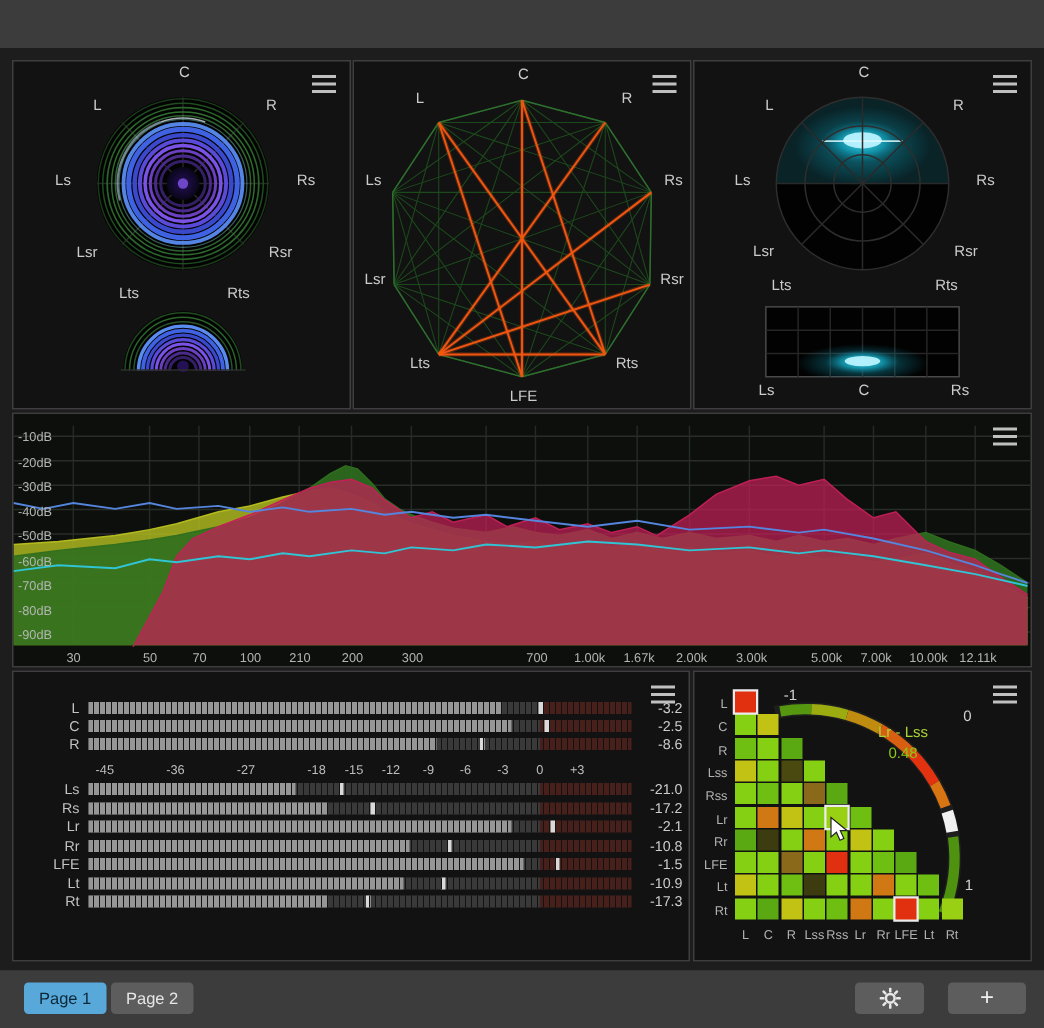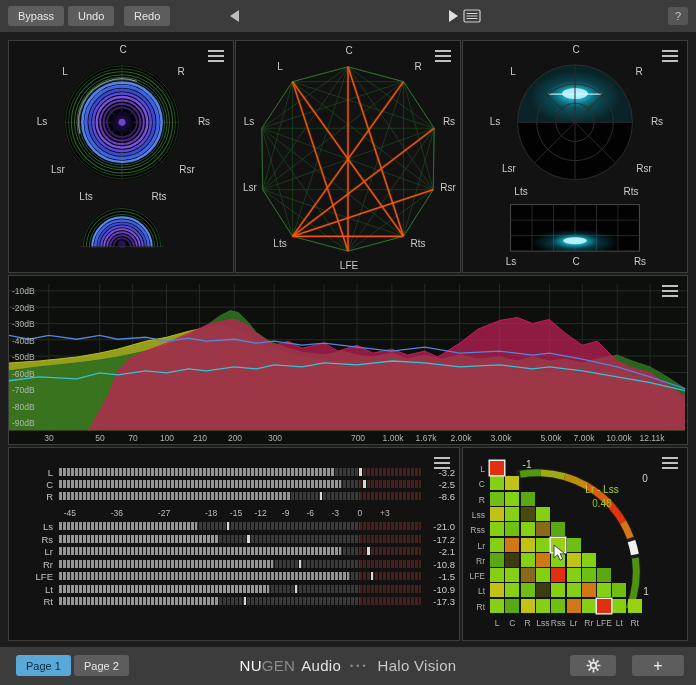--- a/index.html
+++ b/index.html
@@ -53,38 +53,20 @@
   .brand .dots{color:#8a8a8a;font-size:9px;margin:0 9px;letter-spacing:3px;vertical-align:2px}
   .brand .product{color:#c6c6c6}
   .gear-btn{right:80px;top:8px;width:46px;height:21px}
   .plus-btn{right:12px;top:8px;width:52px;height:21px;font-size:16px;color:#f0f0f0;line-height:18px}
 </style>
 </head>
 <body>
 
 <div class="app">
 
-  <div class="toolbar">
-    <button class="btn" style="left:8px;top:6px">Bypass</button>
-    <button class="btn" style="left:68px;top:6px">Undo</button>
-    <button class="btn" style="left:124px;top:6px">Redo</button>
-    <svg class="toolbar-icon" style="left:228px;top:9px" width="13" height="14" viewBox="0 0 13 14">
-        <path d="M11 1 L2 7 L11 13 Z" fill="#bdbdbd"></path>
-      </svg>
-    <svg class="toolbar-icon" style="left:447px;top:9px" width="13" height="14" viewBox="0 0 13 14">
-        <path d="M2 1 L11 7 L2 13 Z" fill="#e0e0e0"></path>
-      </svg>
-    <svg class="toolbar-icon" style="left:463px;top:9px" width="18" height="14" viewBox="0 0 18 14">
-      <rect x="1" y="1" width="16" height="12" rx="1.5" fill="none" stroke="#cfcfcf" stroke-width="1.2"></rect>
-      <line x1="3.5" y1="4.5" x2="14.5" y2="4.5" stroke="#cfcfcf"></line>
-      <line x1="3.5" y1="7" x2="14.5" y2="7" stroke="#cfcfcf"></line>
-      <line x1="3.5" y1="9.5" x2="14.5" y2="9.5" stroke="#cfcfcf"></line>
-    </svg>
-    <button class="help-btn">?</button>
-  </div>
 
   <div class="workspace">
 
     <div class="panel" style="left:8px;top:8px;width:226px;height:233px">
       <svg class="abs" viewBox="0 0 226 233">
         <defs>
           <radialGradient id="scopeCore" cx="50%" cy="50%" r="50%">
             <stop offset="0%" stop-color="#241055"></stop>
               <stop offset="60%" stop-color="#140a33"></stop>
               <stop offset="100%" stop-color="#0a0618"></stop>
@@ -609,23 +591,20 @@
           <i></i>
           <i></i>
         </div>
     </div>
 
   </div>
 
   <div class="footer">
     <button class="btn page active" style="left:16px">Page 1</button>
     <button class="btn page" style="left:74px">Page 2</button>
-    <div class="brand">
-      <span class="nu">NU</span><span class="gen">GEN</span><span class="audio">Audio</span><span class="dots">•••</span><span class="product">Halo Vision</span>
-    </div>
     <button class="btn gear-btn">
       <svg width="15" height="15" viewBox="0 0 16 16" style="vertical-align:middle">
         <g fill="#e8e8e8">
           <rect x="7.1" y="0.5" width="1.8" height="3.4" rx="0.6"></rect>
           <rect x="7.1" y="0.5" width="1.8" height="3.4" rx="0.6" transform="rotate(45 8 8)"></rect>
           <rect x="7.1" y="0.5" width="1.8" height="3.4" rx="0.6" transform="rotate(90 8 8)"></rect>
           <rect x="7.1" y="0.5" width="1.8" height="3.4" rx="0.6" transform="rotate(135 8 8)"></rect>
           <rect x="7.1" y="0.5" width="1.8" height="3.4" rx="0.6" transform="rotate(180 8 8)"></rect>
           <rect x="7.1" y="0.5" width="1.8" height="3.4" rx="0.6" transform="rotate(225 8 8)"></rect>
           <rect x="7.1" y="0.5" width="1.8" height="3.4" rx="0.6" transform="rotate(270 8 8)"></rect>

